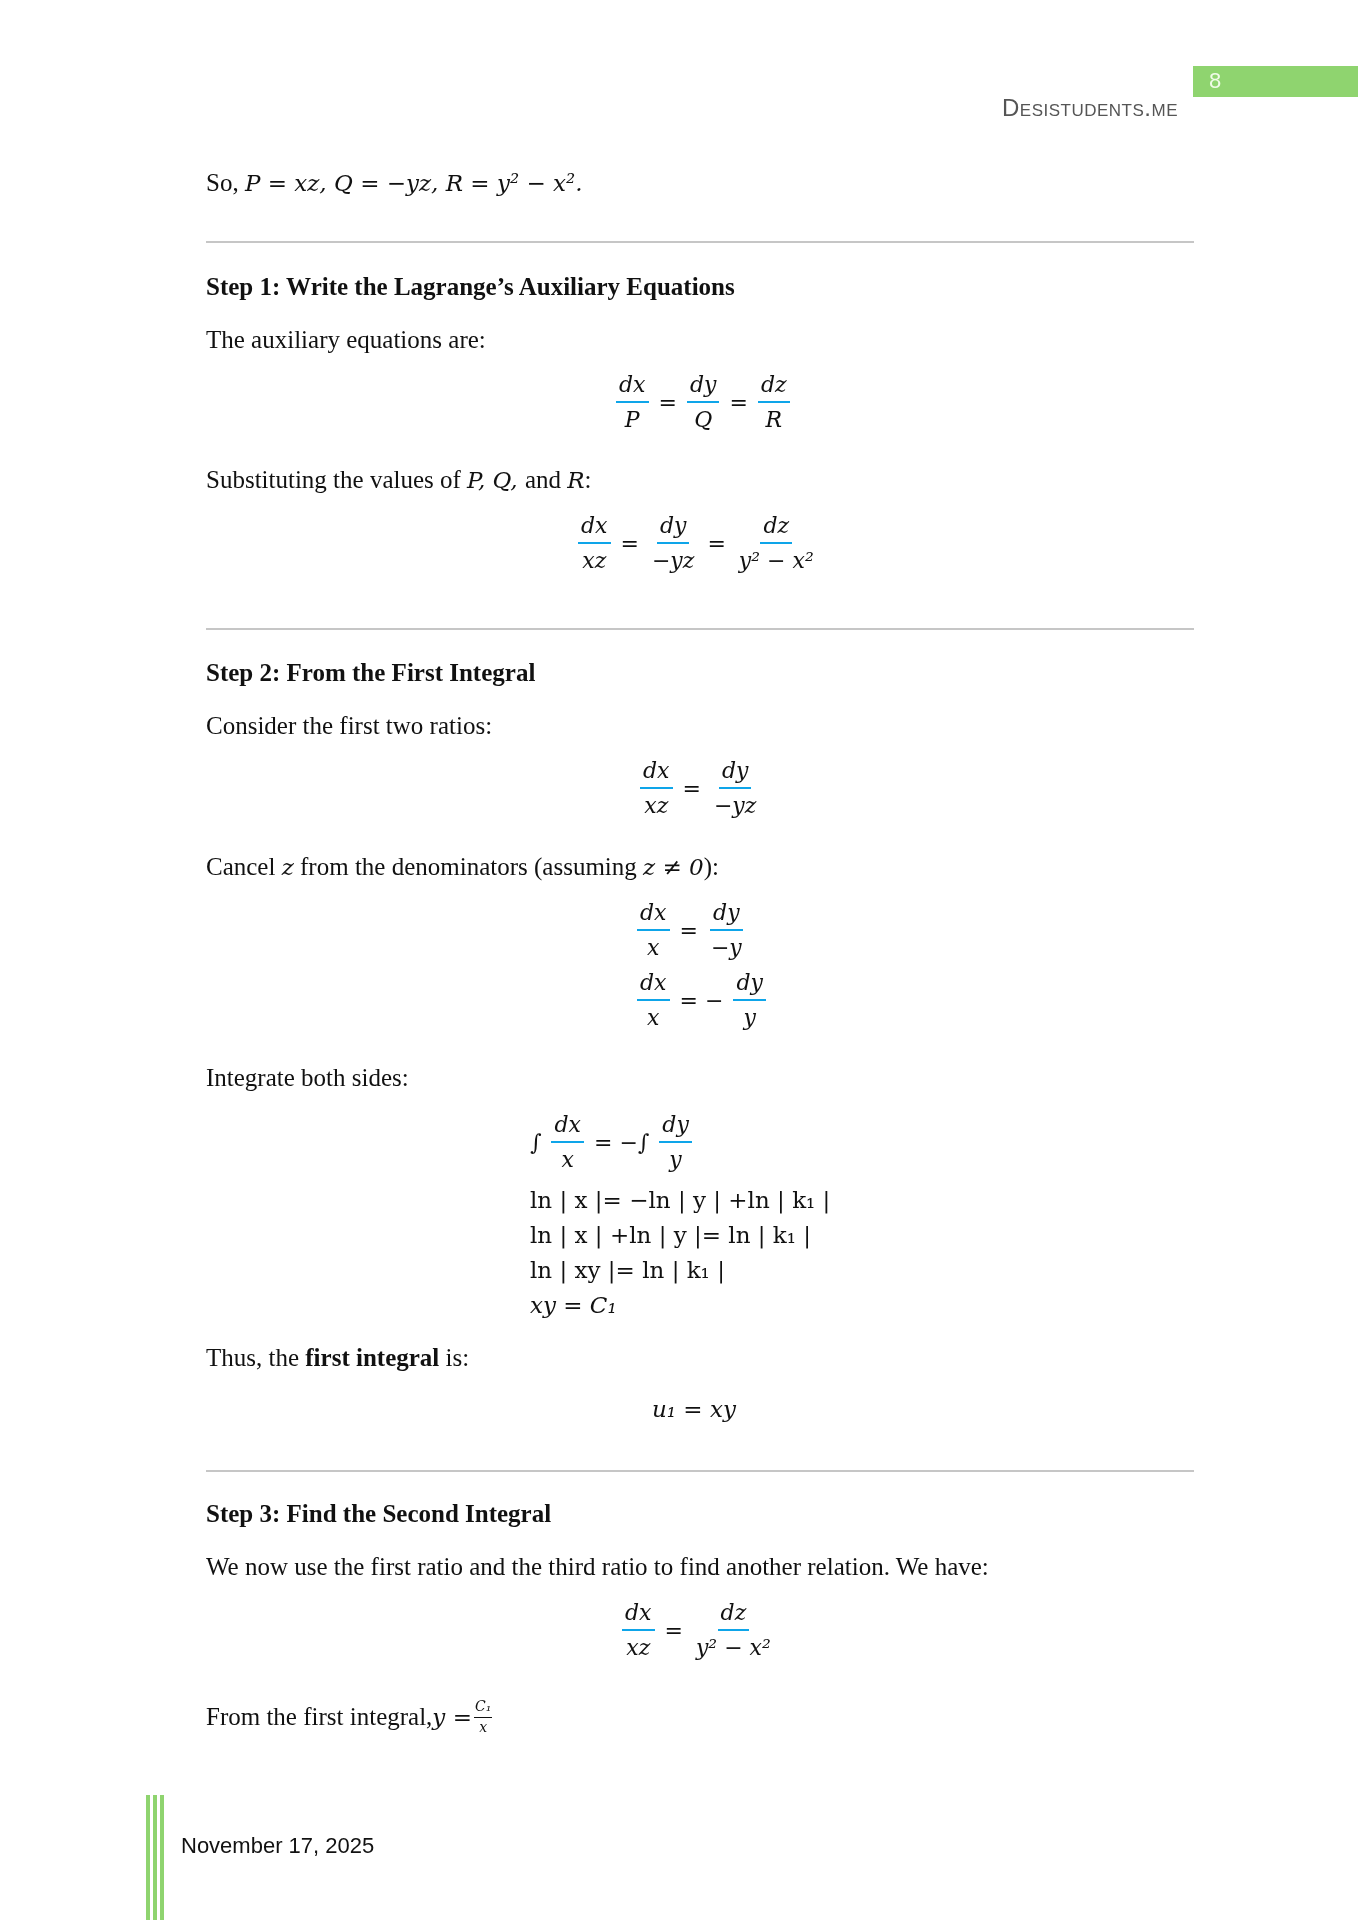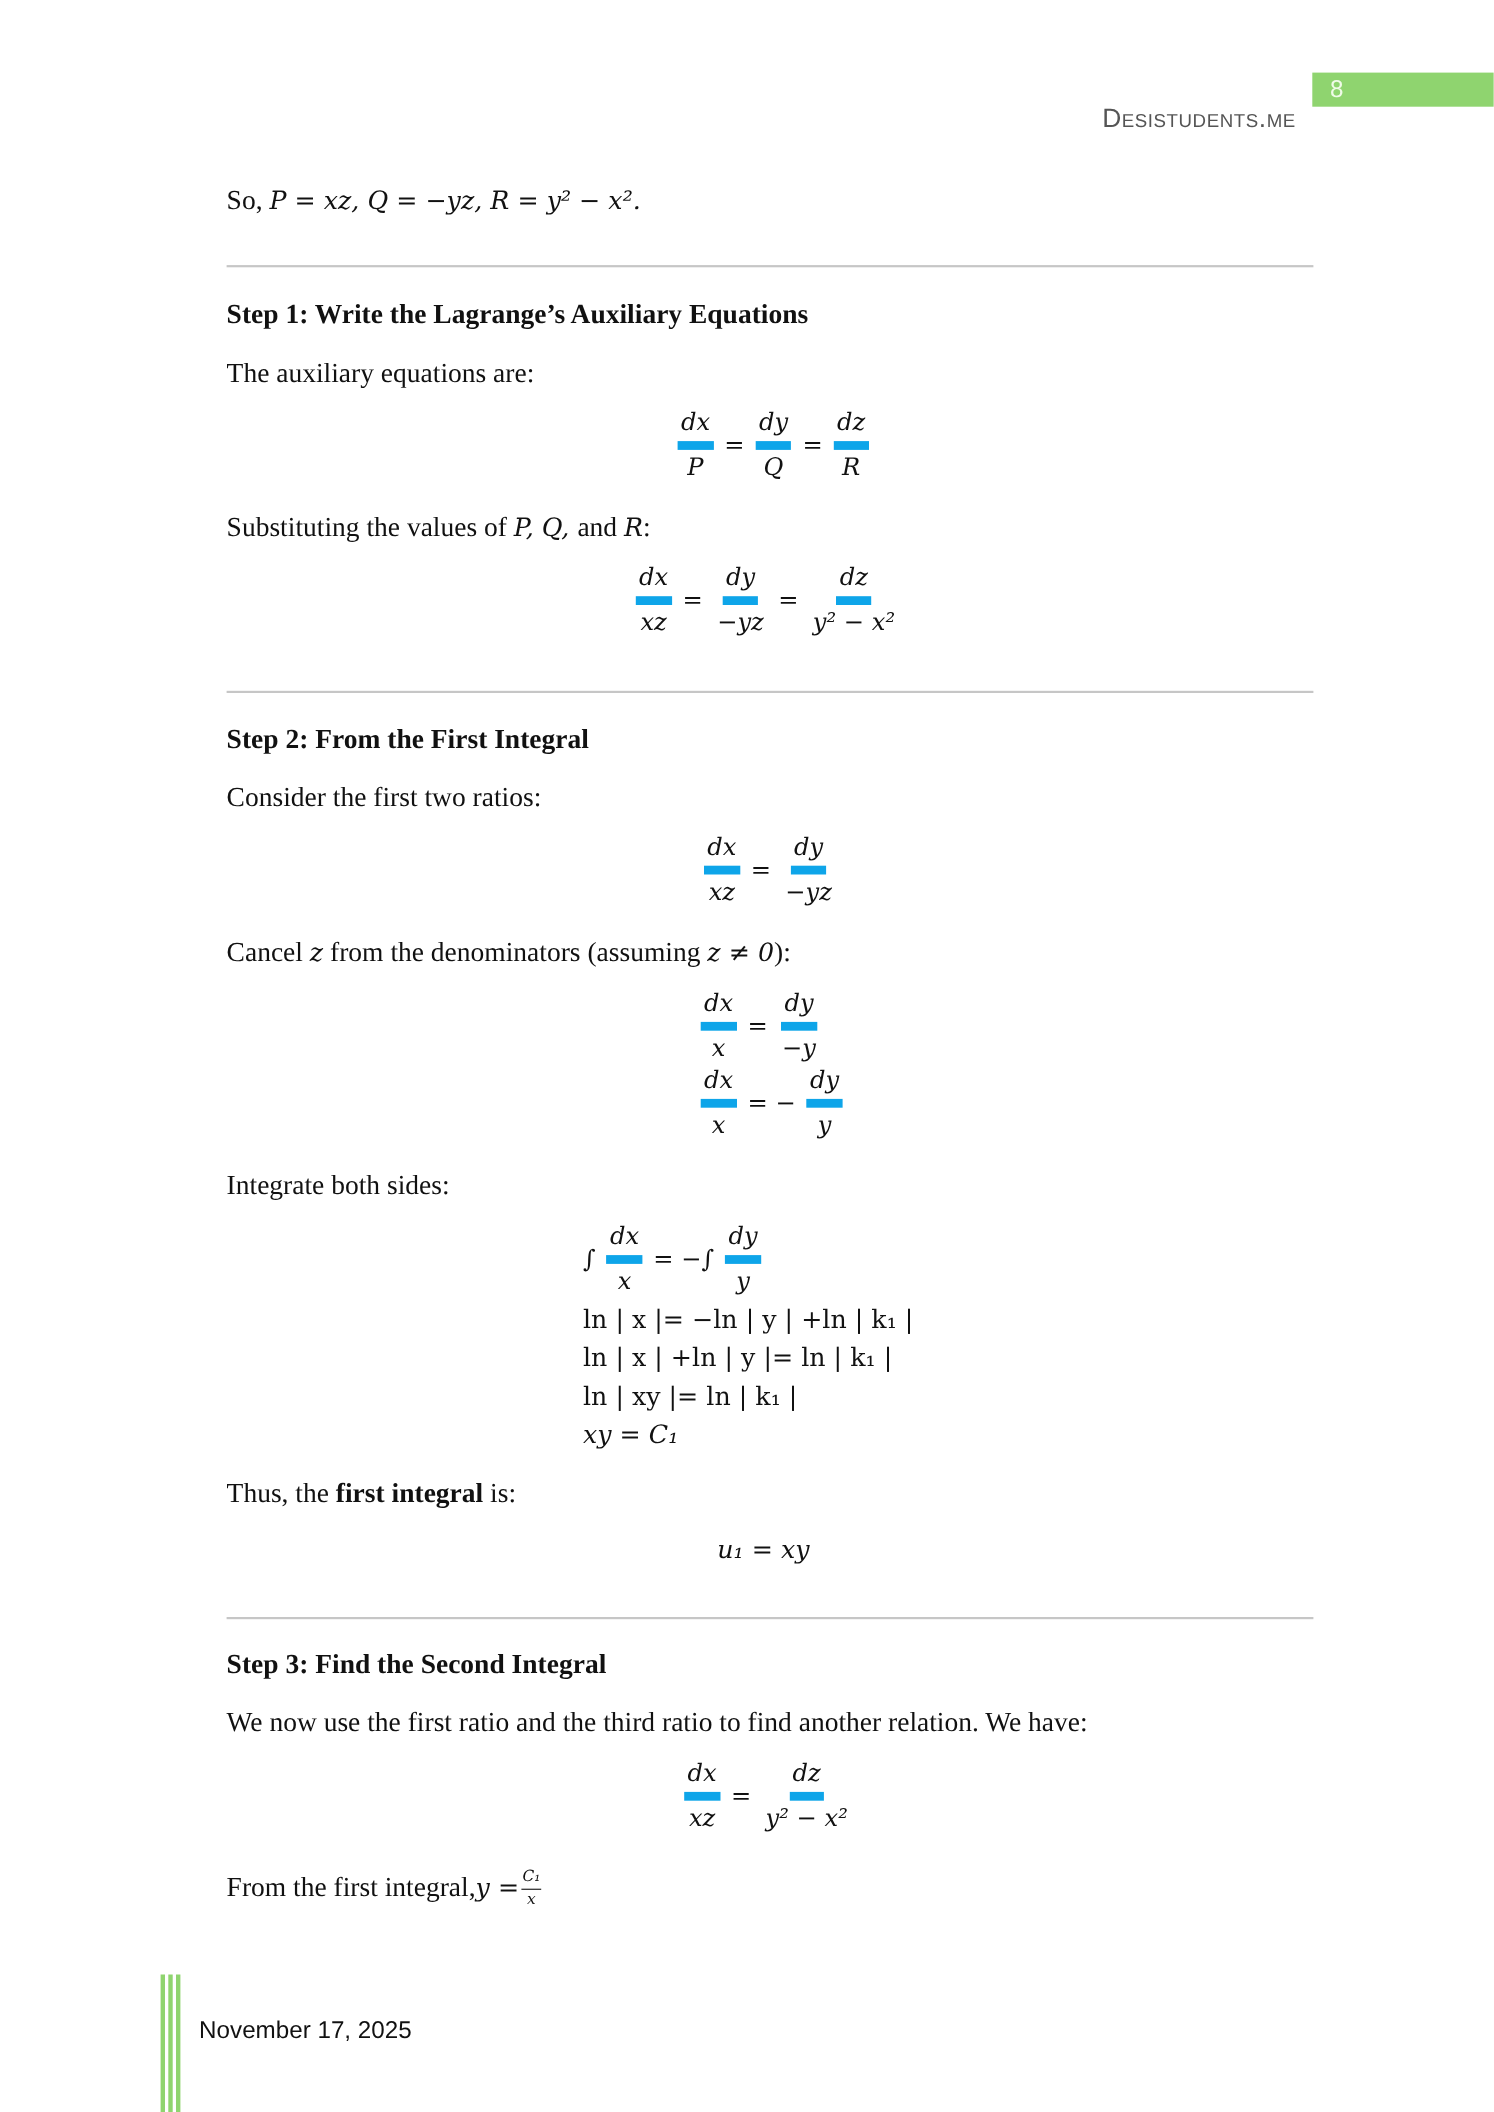--- a/index.html
+++ b/index.html
@@ -10,21 +10,21 @@
   .hdr-bar { position: absolute; left: 1193px; top: 66px; width: 165px; height: 31px; background: #8fd46f; }
   .hdr-num { position: absolute; left: 16px; top: 2px; font-family: "Liberation Sans", sans-serif;
              font-size: 22px; color: #f0fbe8; }
   .p { position: absolute; left: 206px; font-size: 25px; line-height: 30px; white-space: nowrap; }
   .h { font-weight: bold; }
   .rule { position: absolute; left: 206px; width: 988px; height: 2px; background: #c6c6c6; }
   .m { font-family: "DejaVu Serif", serif; font-style: italic; font-size: 23px; }
   .eq { position: absolute; display: flex; align-items: center; font-family: "DejaVu Serif", serif;
         font-style: italic; font-size: 22px; white-space: nowrap; }
   .frac { display: inline-flex; flex-direction: column; align-items: center; margin: 0 4px; }
-  .frac .num { padding: 0 3px 4px; border-bottom: 8px solid #0ea5e9; }
+  .frac .num { padding: 0 3px 4px; border-bottom: 2px solid #0ea5e9; }
   .frac .den { padding: 4px 3px 0; }
   .op { font-style: normal; margin: 0 6px; }
   .line { position: absolute; font-family: "DejaVu Serif", serif; font-size: 23px; white-space: nowrap; }
   .it { font-style: italic; }
   .footer-bars { position: absolute; left: 146px; top: 1795px; width: 20px; height: 125px; }
   .footer-bars span { position: absolute; top: 0; width: 4px; height: 125px; background: #8fd46f; }
   .footer-date { position: absolute; left: 181px; top: 1833px; font-family: "Liberation Sans", sans-serif;
                  font-size: 22px; color: #111; }
 </style>
 </head>

